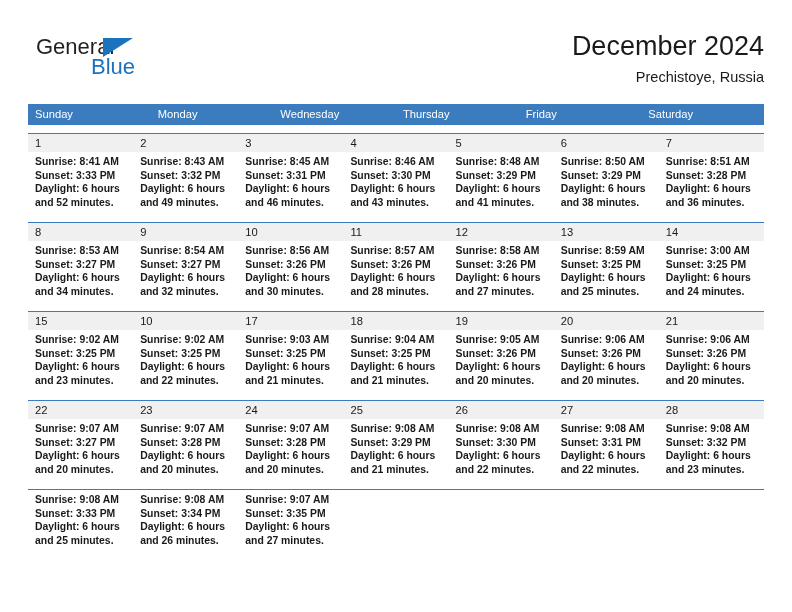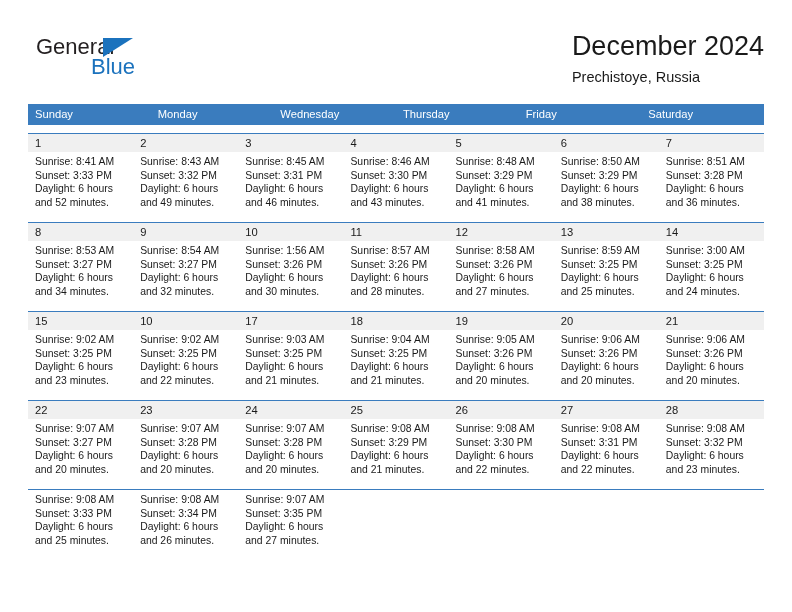--- a/index.html
+++ b/index.html
@@ -64,20 +64,21 @@
     width: 0;
     height: 0;
     border-left: 30px solid #1b72bd;
     border-bottom: 19px solid transparent;
   }
 
   .title-wrap {
     position: absolute;
     right: 0;
     top: 0;
+    text-align: right;
   }
   .cal-title {
     font-size: 27px;
     color: #1a1a1a;
     line-height: 33px;
     white-space: nowrap;
     font-weight: normal;
   }
   .cal-subtitle {
     font-size: 14.5px;
@@ -137,20 +138,21 @@
   .week-body {
     display: flex;
     height: 62px;
     background: #ffffff;
   }
   .daycell {
     flex: 1 1 0;
     padding-left: 7px;
     padding-top: 3px;
     box-sizing: border-box;
+    font-weight: bold;
   }
   .daycell div {
     font-size: 10.4px;
     line-height: 13.5px;
     color: #1a1a1a;
     white-space: nowrap;
   }
 </style>
 </head>
 <body>
@@ -256,21 +258,21 @@
           <div>Daylight: 6 hours</div>
           <div>and 34 minutes.</div>
         </div>
         <div class="daycell">
           <div>Sunrise: 8:54 AM</div>
           <div>Sunset: 3:27 PM</div>
           <div>Daylight: 6 hours</div>
           <div>and 32 minutes.</div>
         </div>
         <div class="daycell">
-          <div>Sunrise: 1:56 AM</div>
+          <div>Sunrise: 8:56 AM</div>
           <div>Sunset: 3:26 PM</div>
           <div>Daylight: 6 hours</div>
           <div>and 30 minutes.</div>
         </div>
         <div class="daycell">
           <div>Sunrise: 8:57 AM</div>
           <div>Sunset: 3:26 PM</div>
           <div>Daylight: 6 hours</div>
           <div>and 28 minutes.</div>
         </div>

